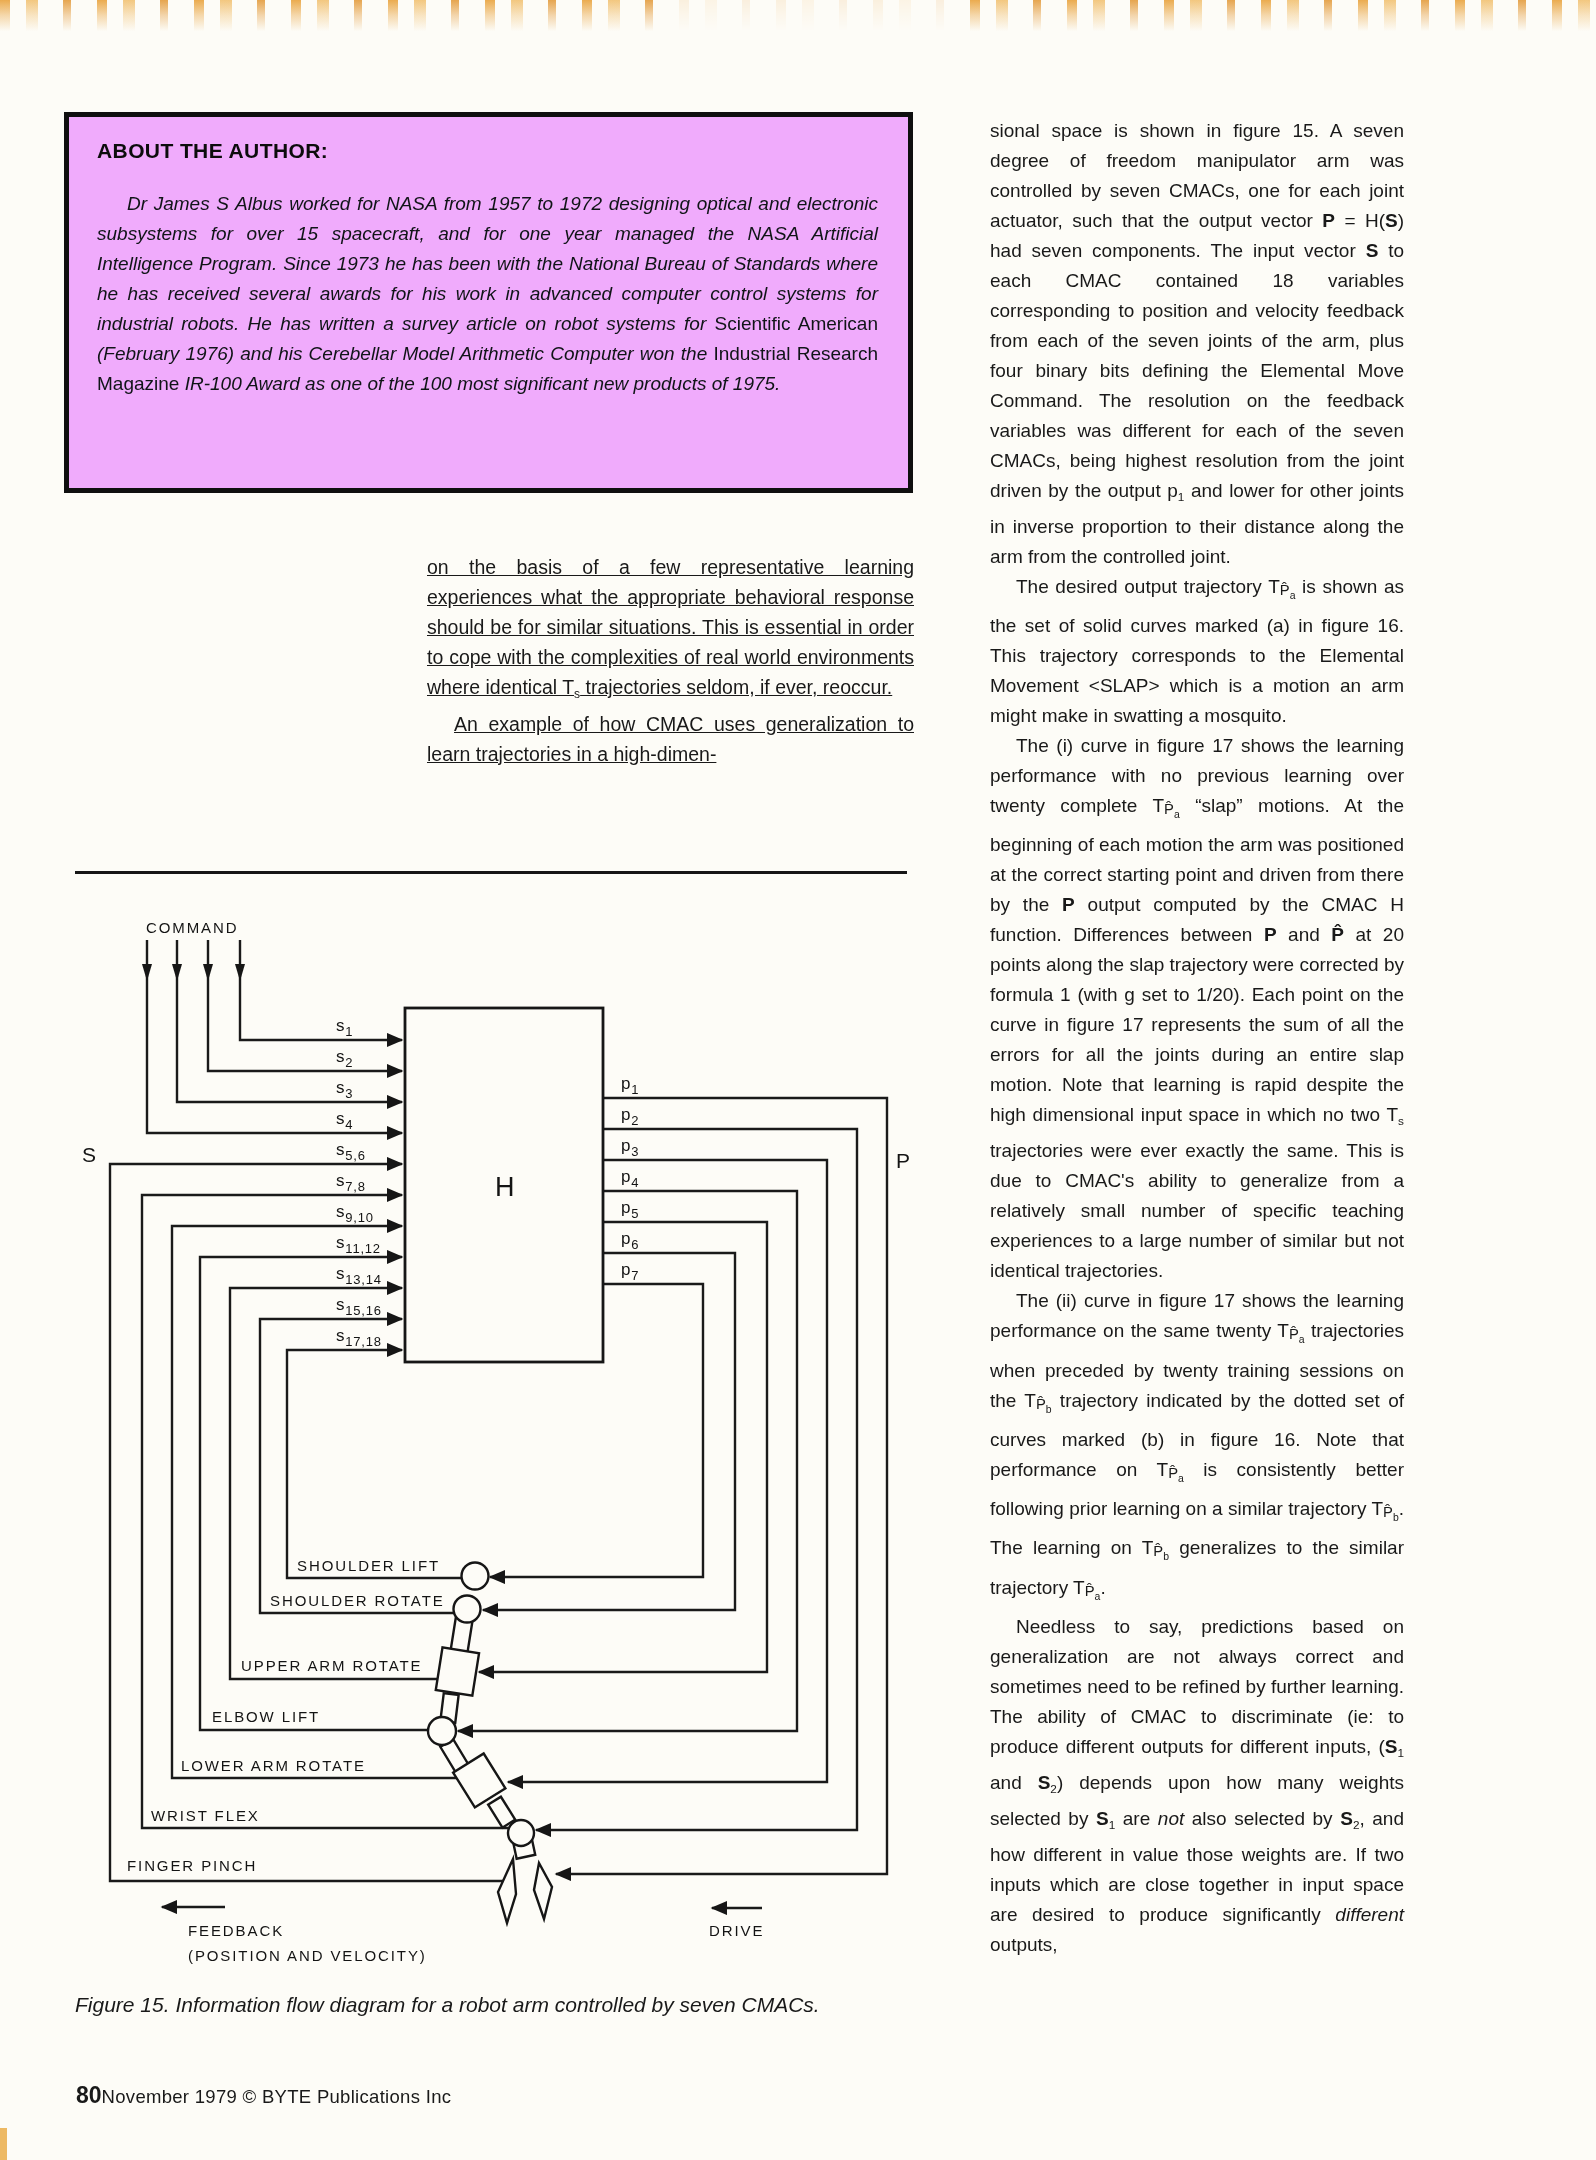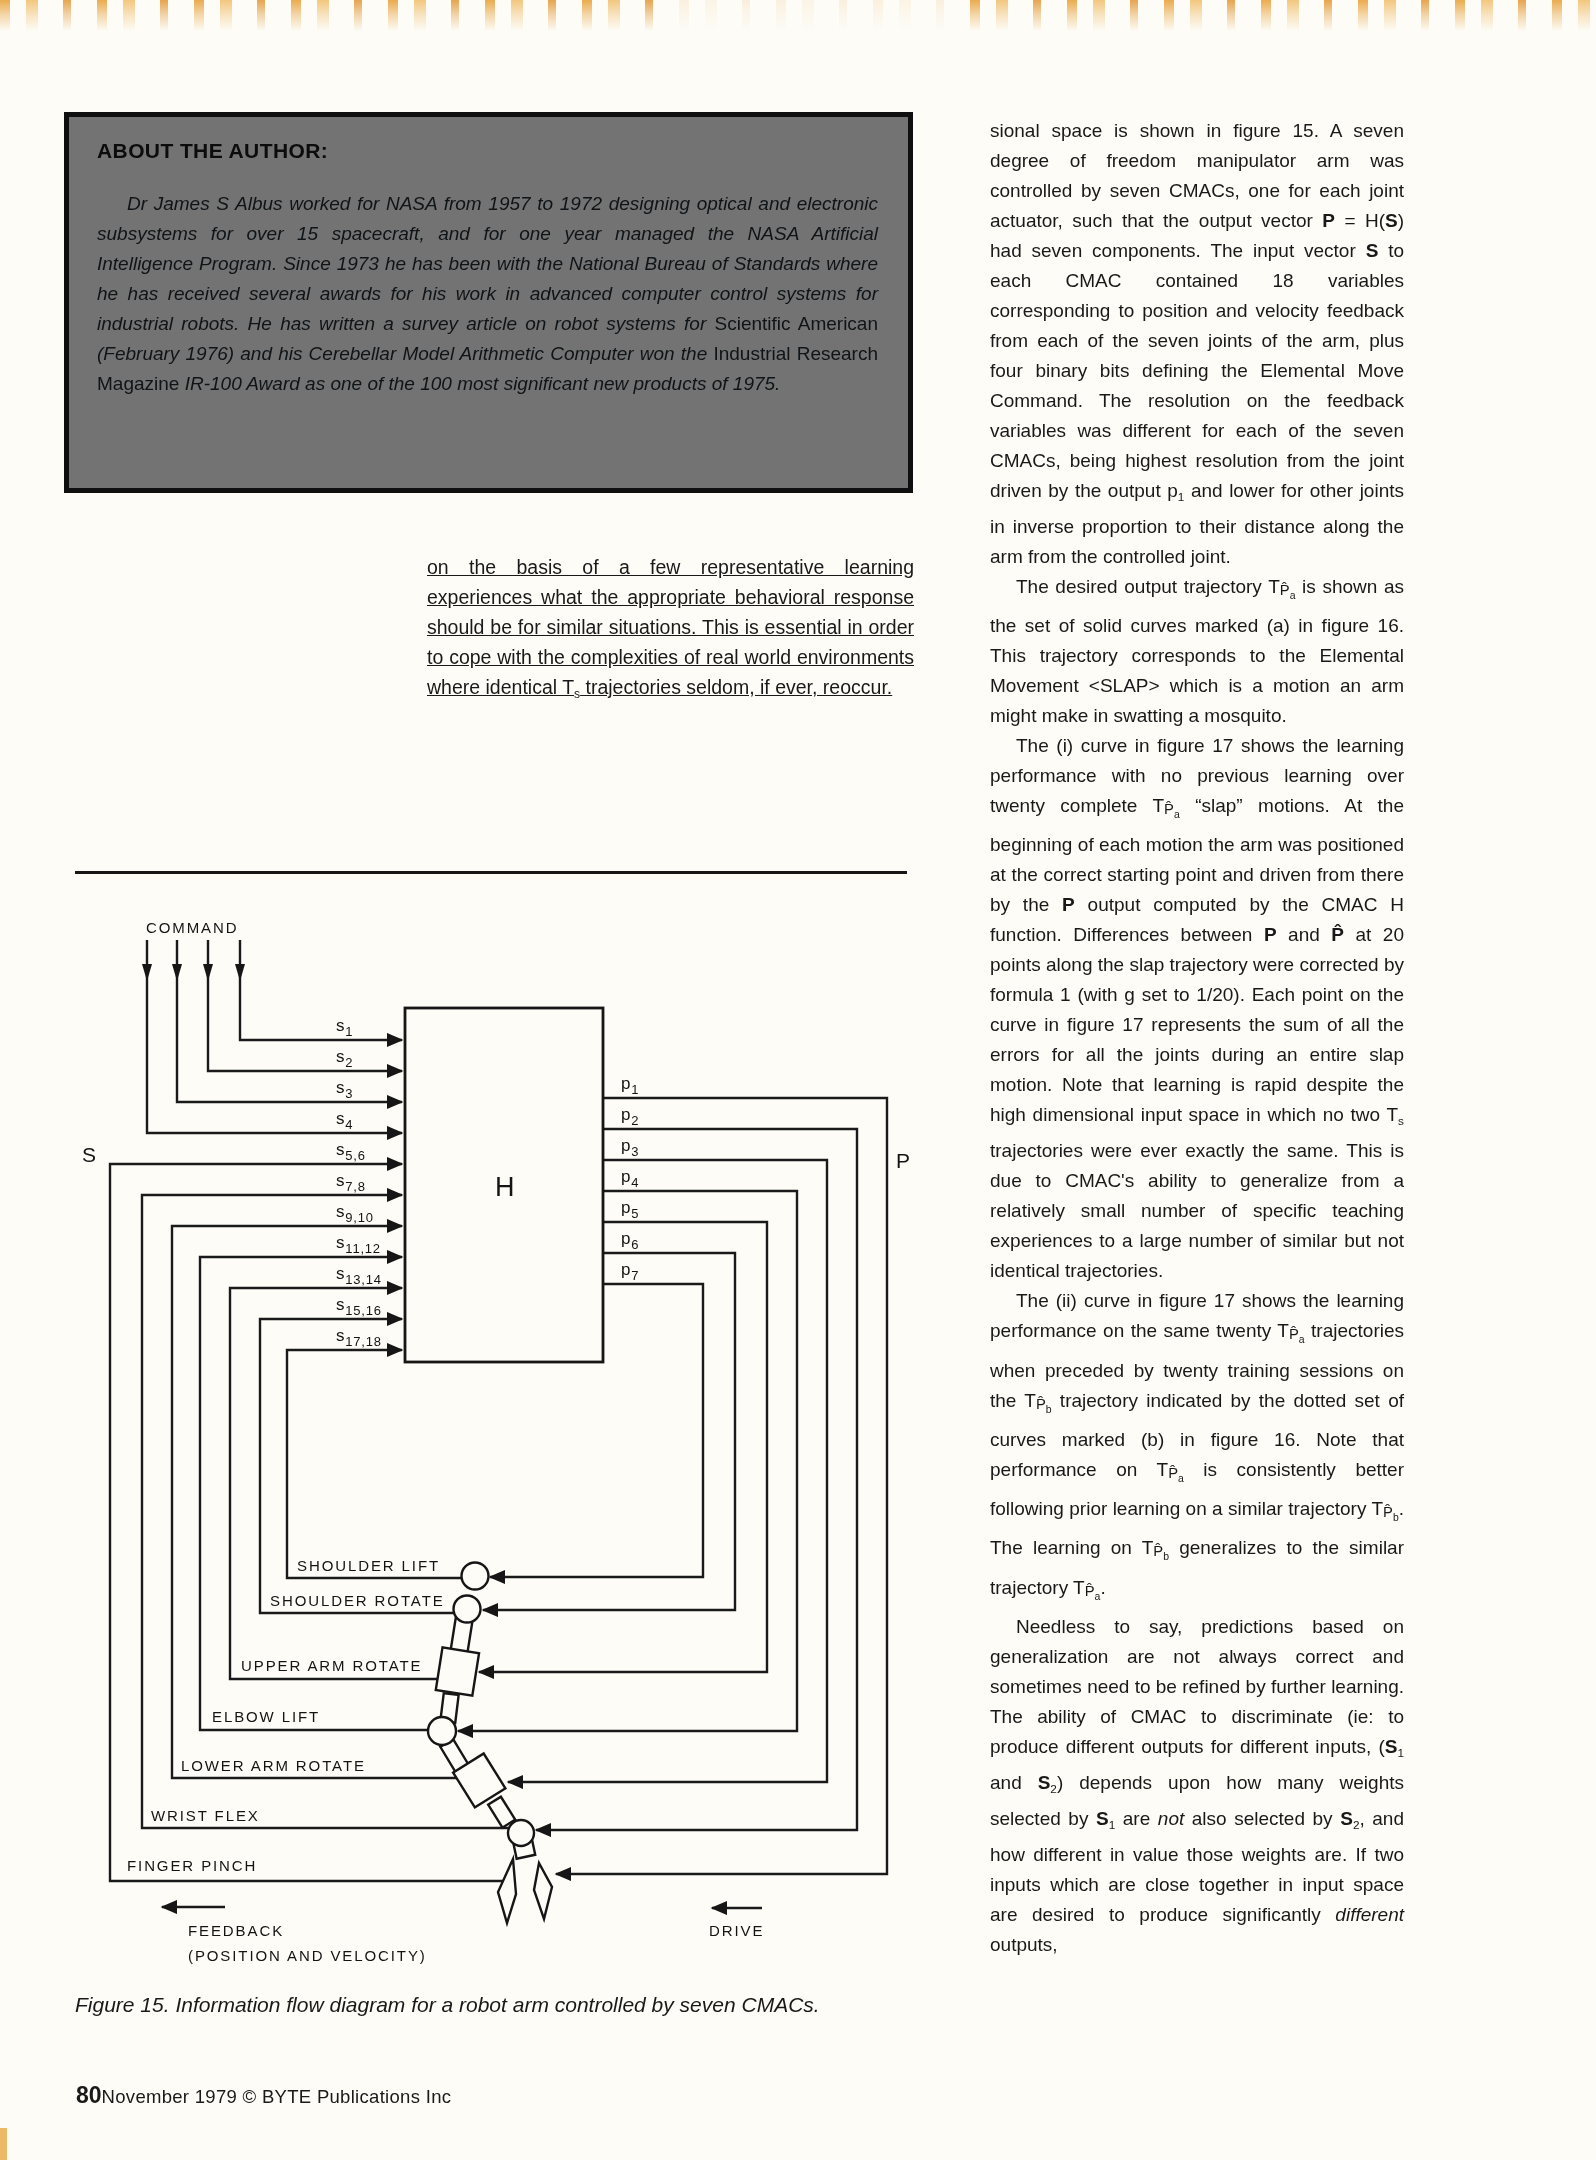--- a/index.html
+++ b/index.html
@@ -20,21 +20,21 @@
   .top-band::after {
     content:""; position:absolute; inset:0;
     background:linear-gradient(180deg, rgba(253,252,247,0) 0%, rgba(253,252,247,.55) 45%, #fdfcf7 92%);
   }
   .top-band-gap { position:absolute; left:660px; top:0; width:300px; height:34px; background:#fdfcf7; opacity:.85; }
   .corner-smudge { position:absolute; left:0; top:2128px; width:7px; height:32px; background:#e9a83e; opacity:.8; }
 
   
   .author-box {
     position:absolute; left:64px; top:112px; width:849px; height:381px; box-sizing:border-box;
-    background:#737373; border:5px solid #0f0f0f; padding:22px 30px 0 28px;
+    background:#f0abfc; border:5px solid #0f0f0f; padding:22px 30px 0 28px;
   }
   .author-heading { margin:0 0 26px 0; font-size:21px; font-weight:bold; letter-spacing:.4px; color:#0c0c0c; }
   .author-body { margin:0; font-style:italic; font-size:19px; line-height:30px; text-align:justify; text-indent:30px; color:#101417; }
   .seg-r { font-style:normal; }
   .seg-i { font-style:italic; }
   .seg-b { font-weight:bold; }
   .seg-sub { font-size:.62em; vertical-align:-.33em; }
   .seg-ph  { font-size:.78em; vertical-align:-.16em; }
   .seg-ss  { font-size:.55em; vertical-align:-.6em; }
 
@@ -75,20 +75,21 @@
   <div class="top-band-gap"></div>
   <div class="corner-smudge"></div>
 
   <section class="author-box">
     <h2 class="author-heading">ABOUT THE AUTHOR:</h2>
     <p class="author-body"><span>Dr James S Albus worked for NASA from 1957 to 1972 designing optical and electronic subsystems for over 15 spacecraft, and for one year managed the NASA Artificial Intelligence Program. Since 1973 he has been with the National Bureau of Standards where he has received several awards for his work in advanced computer control systems for industrial robots. He has written a survey article on robot systems for </span><span class="seg-r">Scientific American</span><span> (February 1976) and his Cerebellar Model Arithmetic Computer won the </span><span class="seg-r">Industrial Research Magazine</span><span> IR-100 Award as one of the 100 most significant new products of 1975.</span></p>
   </section>
 
   <div class="lc-text">
     <p><span>on the basis of a few representative learning experiences what the appropriate behavioral response should be for similar situations. This is essential in order to cope with the complexities of real world environments where identical T</span><span class="seg-sub">s</span><span> trajectories seldom, if ever, reoccur.</span></p>
+    <p class="ind"><span>An example of how CMAC uses generalization to learn trajectories in a high-dimen-</span></p>
   </div>
 
   <div class="figure-rule"></div>
 
   <svg class="figure-svg" viewBox="55 880 860 1090">
     <defs>
       <marker id="arr" markerWidth="8" markerHeight="7" refX="6.4" refY="3" orient="auto">
         <path d="M0,0 L7,3 L0,6 Z" fill="#161616"></path>
       </marker>
     </defs>

